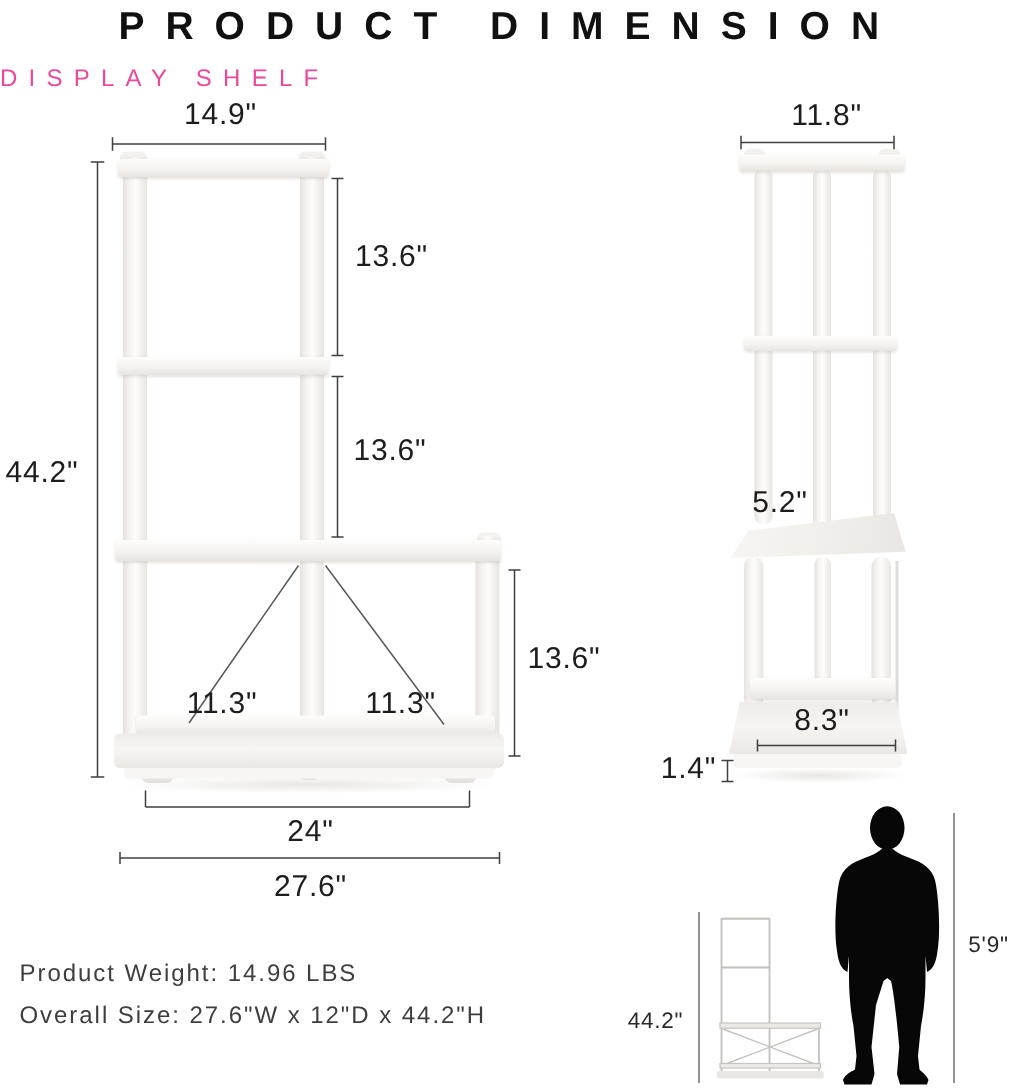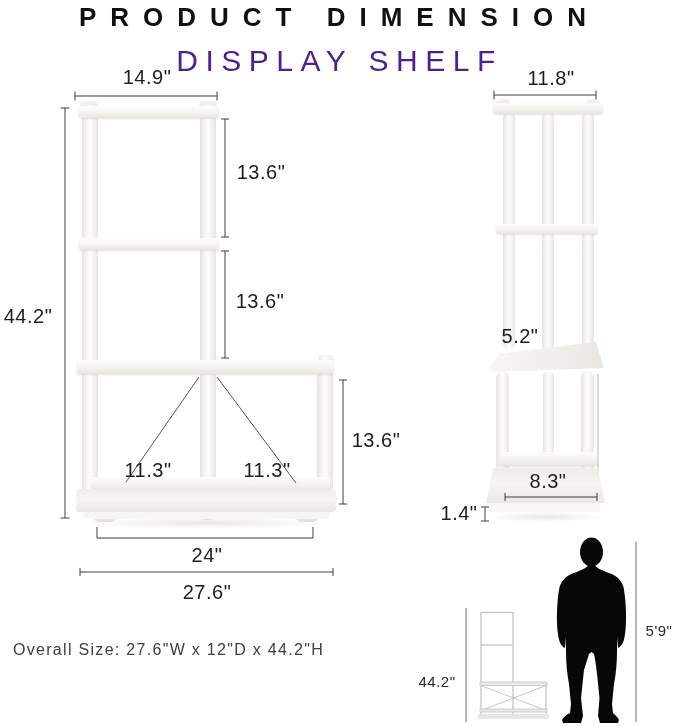--- a/index.html
+++ b/index.html
@@ -1,22 +1,22 @@
 <!DOCTYPE html>
 <html><head>
 <meta charset="utf-8">
 <style>
   html,body{margin:0;padding:0;background:#fff;}
   #canvas{position:relative;width:679px;height:726px;background:#ffffff;overflow:hidden;
           font-family:"Liberation Sans","DejaVu Sans",sans-serif;}
   .abs{position:absolute;}
   .title{position:absolute;left:0;right:0;top:2px;text-align:center;
          font-size:26px;font-weight:700;letter-spacing:14px;color:#101010;white-space:nowrap;}
-  .subtitle{position:absolute;left:0;right:0;top:44px;text-align:center;
-         font-size:30px;font-weight:400;letter-spacing:7.5px;color:#4c1d95;white-space:nowrap;}
+  .subtitle{position:absolute;left:0;right:0;top:44px;
+         font-size:16px;font-weight:400;letter-spacing:7.5px;color:#ec4899;white-space:nowrap;}
   .dim{position:absolute;transform:translate(-50%,-50%);font-size:20px;color:#1d1d1d;
        letter-spacing:0.5px;white-space:nowrap;z-index:6;}
   .dim.small{font-size:15px;color:#2a2a2a;}
   
   .post{position:absolute;border-radius:7px;z-index:2;
         background:linear-gradient(90deg,#e5e2de 0%,#f6f4f2 28%,#fdfdfc 52%,#f1efec 80%,#e8e5e1 100%);}
   .board{position:absolute;border-radius:2.5px;z-index:3;
         background:linear-gradient(180deg,#fdfdfc 0%,#f5f3f0 55%,#e7e4e0 100%);
         box-shadow:0 1px 2px rgba(180,176,170,.35);}
   .cap{position:absolute;border-radius:4px 4px 2px 2px;z-index:1;
@@ -169,16 +169,17 @@
       C35,31 30,33 22,36 C13,39 8,45 7,53 C5,65 4,85 6,97 C7,105 9,109 13,111
       L14,100 L14,115 C14,125 15,137 17,147 L19,167 L18,176
       C14,178 11,180 10,183 L11,186 L29,186 L31,179 L29,161 L32,133 L37,117
       L39.5,115 L42,117 C44,125 46.5,149 47.5,161 L46,179 L48,186 L66,186 L67,183
       C66,180 63,178 61,176 L60,167 L62,147 C64,137 65,125 65,115
       L65,100 L66,111 C70,109 72,105 73,97 C75,85 74,65 72,53
       C71,45 66,39 57,36 C49,33 44,31 39.5,25 Z"></path>
   </svg>
 
   <div class="specs">
+    <div>Product Weight: 14.96 LBS</div>
     <div>Overall Size: 27.6"W x 12"D x 44.2"H</div>
   </div>
 
 </div>
 
 </body></html>

